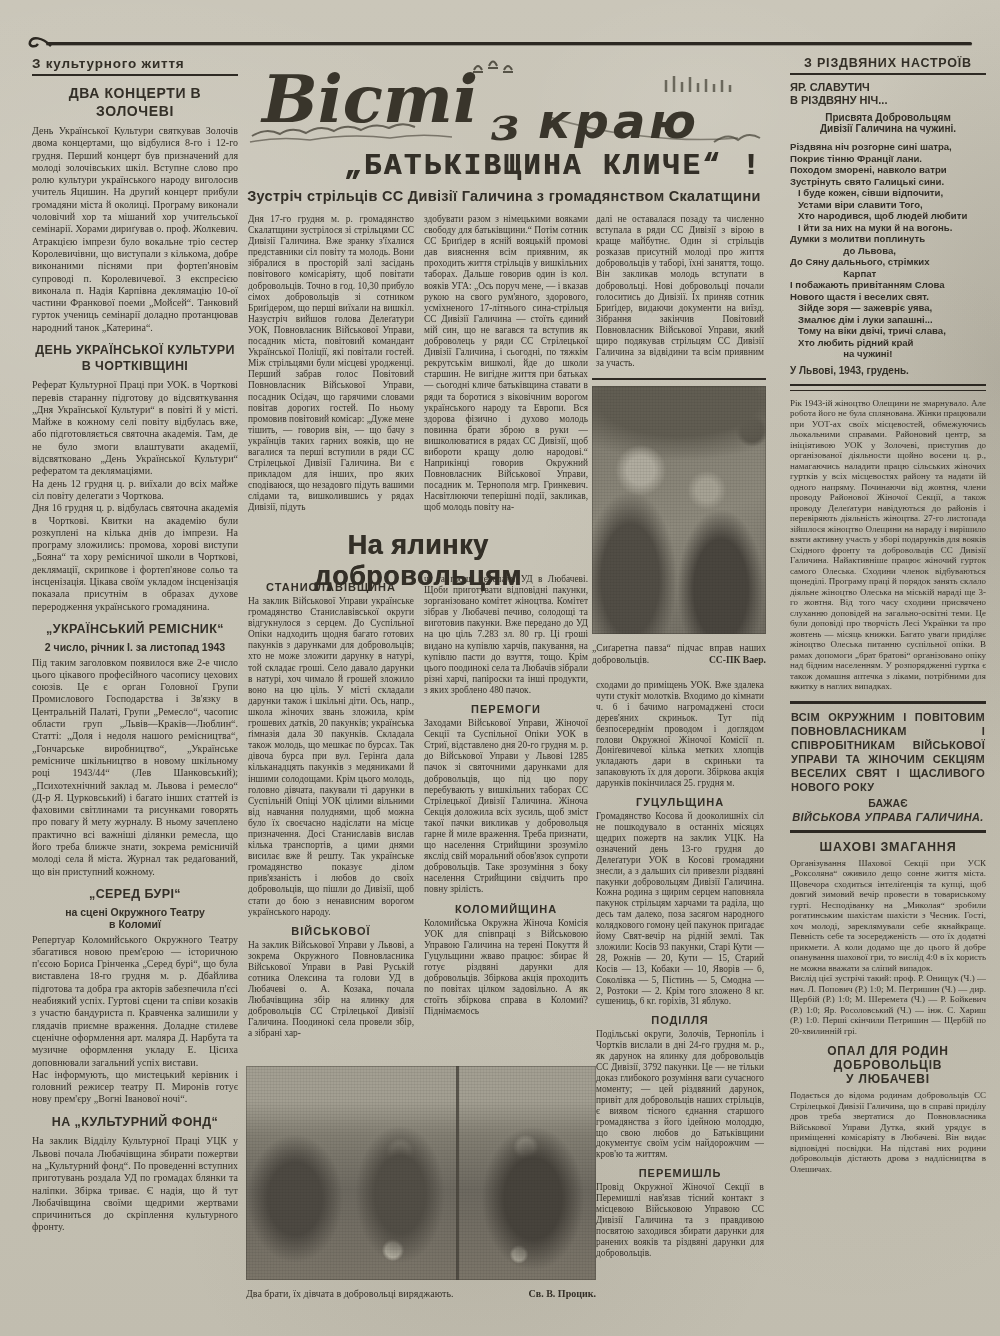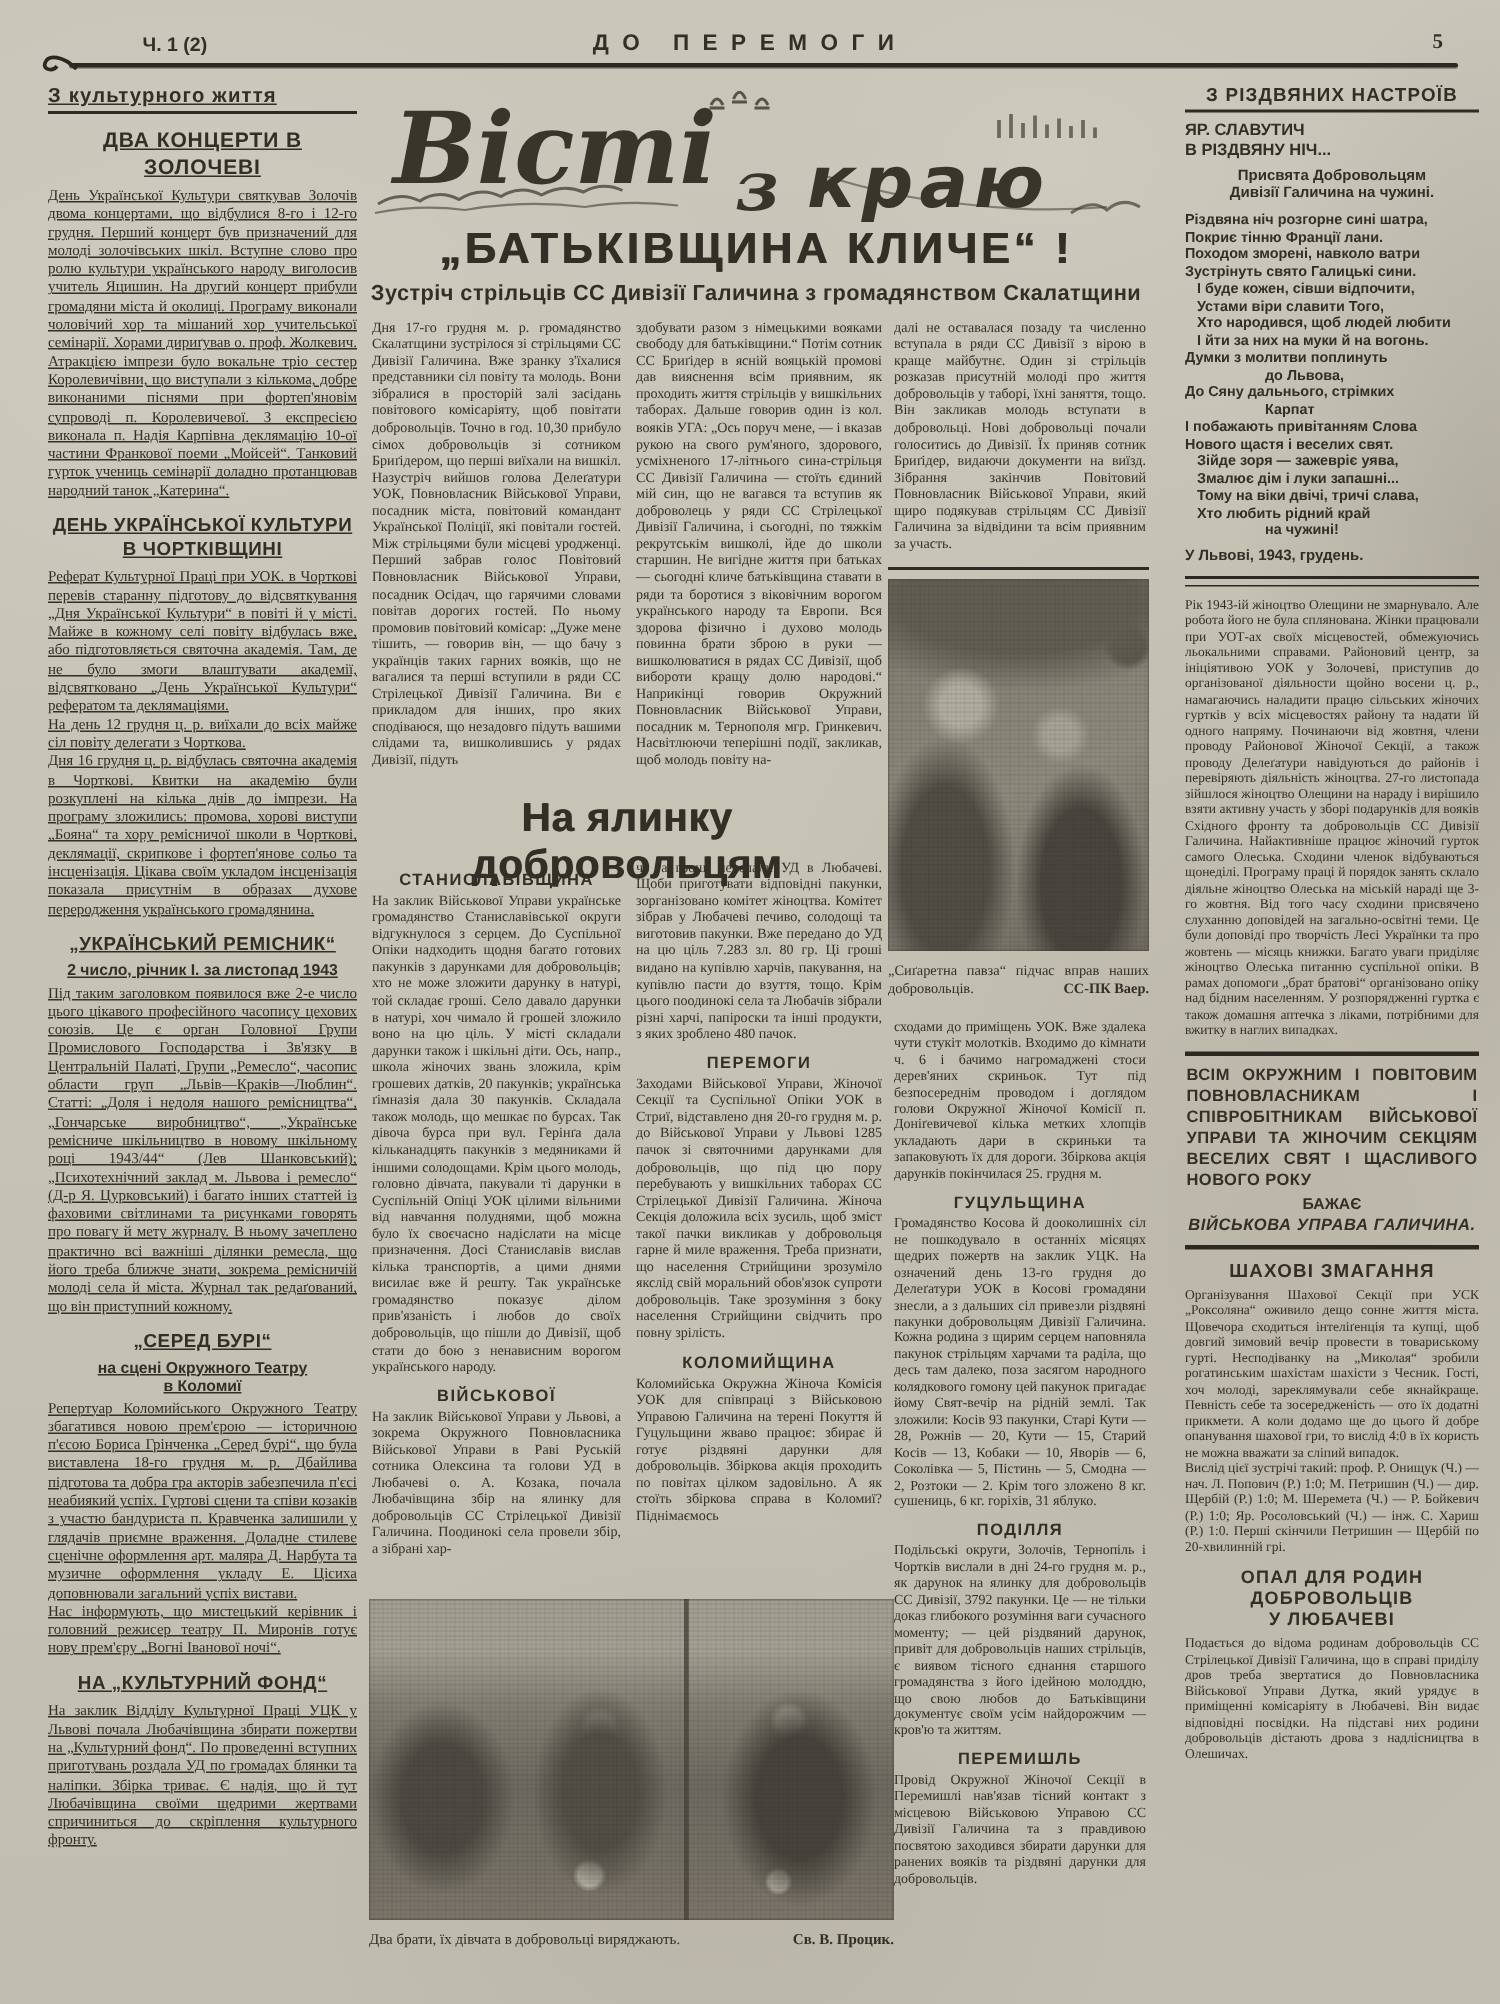--- a/index.html
+++ b/index.html
@@ -22,31 +22,31 @@
   .paper-title{position:absolute;left:0;right:0;top:0;text-align:center;font-family:"Liberation Sans",sans-serif;font-weight:bold;font-size:15px;letter-spacing:9px;}
   .pagenum{position:absolute;right:8px;top:1px;font-weight:bold;font-size:14px;}
   .head-rule{position:absolute;left:46px;right:28px;top:42px;height:3px;background:#2c2822;border-radius:2px;box-shadow:0 1px 0 rgba(44,40,34,.35);}
   .head-curl{position:absolute;left:26px;top:34px;}
   
   .sec-head{font-family:"Liberation Sans",sans-serif;font-weight:bold;font-size:13.5px;letter-spacing:.8px;border-bottom:2.5px solid #2e2a24;padding-bottom:3px;margin-bottom:8px;}
   .art-title{font-family:"Liberation Sans",sans-serif;font-weight:bold;text-align:center;font-size:12.5px;line-height:1.25;letter-spacing:.4px;margin:9px 0 5px;white-space:pre-line;}
   .art-sub{font-family:"Liberation Sans",sans-serif;font-weight:bold;text-align:center;font-size:10.5px;margin:-2px 0 4px;white-space:pre-line;}
   .body-text{font-size:10px;line-height:12.3px;text-align:justify;white-space:pre-line;}
   
-  .col-left{position:absolute;left:32px;top:56px;width:206px;height:1266px;overflow:hidden;text-decoration:underline;}
+  .col-left{position:absolute;left:32px;top:56px;width:206px;height:1266px;overflow:hidden;}
   .col-left .first-title{font-size:14px;letter-spacing:.6px;}
   
   .center{position:absolute;left:246px;top:0;width:520px;height:1336px;}
   .masthead{position:absolute;left:0;top:50px;width:520px;height:98px;}
   .masthead text{fill:#39352b;}
   .mh1{font-family:"DejaVu Serif",serif;font-style:italic;font-weight:bold;font-size:66px;}
   .mh2{font-family:"DejaVu Serif",serif;font-style:italic;font-weight:bold;font-size:46px;}
   .mh3{font-family:"DejaVu Sans",sans-serif;font-style:italic;font-weight:bold;font-size:48px;letter-spacing:4px;}
   .deco{stroke:#423e33;fill:none;}
-  .headline{position:absolute;left:0;right:4px;top:150px;text-align:center;font-family:Liberation Sans, sans-serif;font-weight:bold;font-size:29px;letter-spacing:2.5px;text-shadow:.6px 0 #332f27;}
+  .headline{position:absolute;left:0;right:4px;top:150px;text-align:right;font-family:Liberation Mono, monospace;font-weight:bold;font-size:29px;letter-spacing:2.5px;text-shadow:.6px 0 #332f27;}
   .subhead{position:absolute;left:0;right:4px;top:188px;text-align:center;font-family:"Liberation Sans",sans-serif;font-weight:bold;font-size:14.5px;letter-spacing:.3px;}
   .bk-col{position:absolute;top:214px;height:318px;overflow:hidden;}
   .bk-col .body-text,.yal-col .body-text{font-size:9.4px;line-height:11.1px;}
   .bk1{left:2px;width:166px;}
   .bk2{left:178px;width:164px;}
   .bk3{left:350px;width:168px;height:158px;}
   .rule3{position:absolute;left:346px;top:378px;width:174px;height:2px;background:#2e2a24;}
   .photo{position:absolute;box-shadow:0 0 0 1px rgba(60,56,48,.35) inset;}
   .photo::after{content:"";position:absolute;inset:0;background:repeating-linear-gradient(0deg,rgba(30,28,24,.07) 0 1px,transparent 1px 3px),repeating-linear-gradient(90deg,rgba(30,28,24,.05) 0 1px,transparent 1px 3px);}
   .photo1{left:346px;top:386px;width:174px;height:248px;
@@ -96,25 +96,20 @@
   .greet-bazhaye{text-align:center;font-size:10.5px;margin-top:3px;}
   .greet-sign{text-align:center;font-size:11px;letter-spacing:.4px;margin-top:2px;font-style:italic;}
   .chess-title{font-size:12.5px;}
   .fuel-title{font-size:12px;margin-top:8px;}
 </style>
 </head>
 <body>
 
 <div class="page">
 
-  <div class="header">
-    <span class="issue">Ч. 1 (2)</span>
-    <span class="paper-title">ДО ПЕРЕМОГИ</span>
-    <span class="pagenum">5</span>
-  </div>
   <svg class="head-curl" width="26" height="16">
     <path d="M25 12 C 16 3, 6 2, 4 8 c-1.5 4.5 5 6 8 2" stroke="#2c2822" stroke-width="2.5" fill="none"></path>
   </svg>
   <div class="head-rule"></div>
 
   <div class="col-left">
     <div class="sec-head">З культурного життя</div>
 
     <div class="art">
       <div class="art-title first-title">ДВА КОНЦЕРТИ В ЗОЛОЧЕВІ</div>

